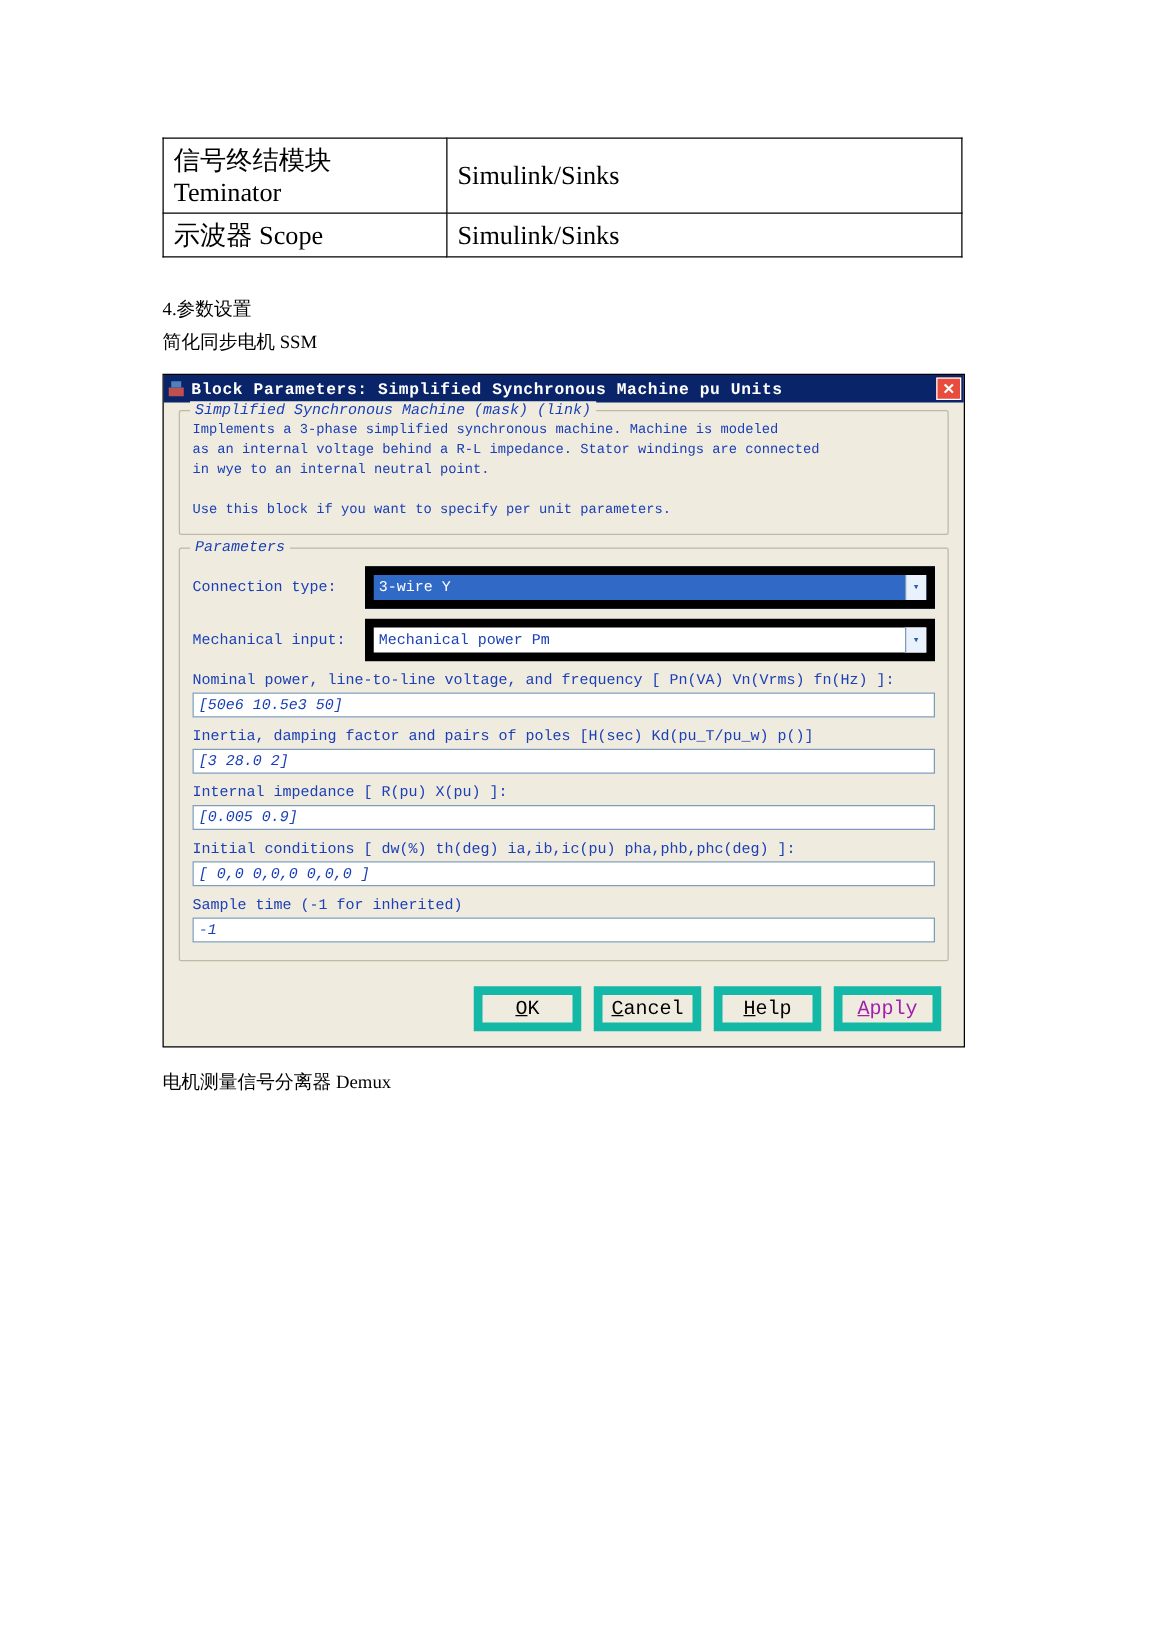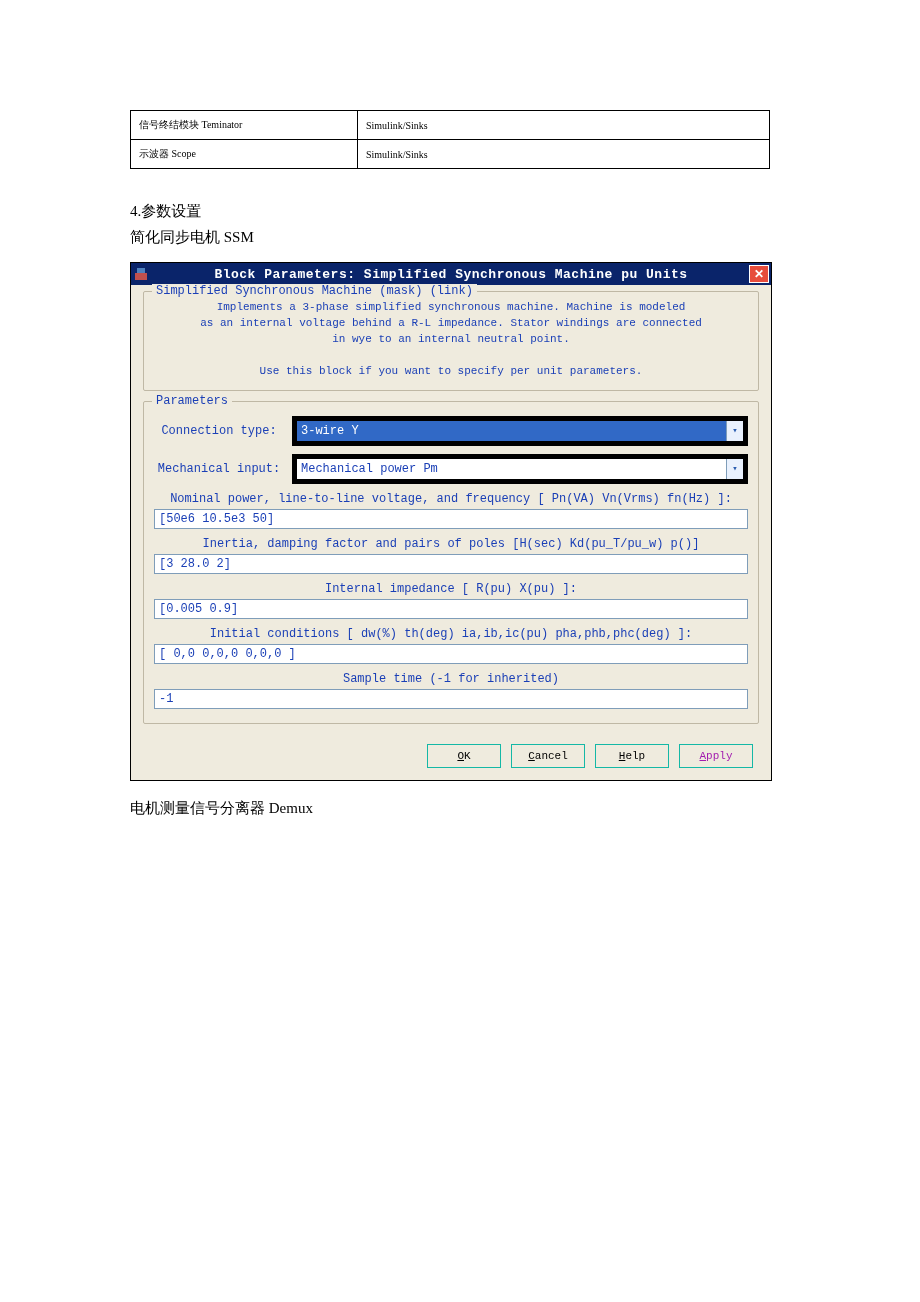--- a/index.html
+++ b/index.html
@@ -16,34 +16,33 @@
     padding:110px 130px 0 130px;
   }
   table.doc-table{
     border-collapse:collapse;
     width:640px;
     table-layout:fixed;
   }
   table.doc-table td{
     border:1px solid #000;
     padding:3px 8px;
-    font-size:10px;
+    font-size:21px;
     height:22px;
     vertical-align:middle;
   }
   table.doc-table td:first-child{width:210px;}
   .section-head{margin-top:30px;line-height:1.7;}
   .dlg{
     width:640px;
     margin-top:12px;
     border:1px solid #000;
     background:#efebde;
     font-family:"Courier New",monospace;
     font-size:12px;
-    text-align:center;
   }
   .titlebar{
     background:#0a246a;
     color:#fff;
     height:22px;
     display:flex;
     align-items:center;
     padding:0 2px;
     font-weight:bold;
   }
@@ -69,28 +68,29 @@
     margin-bottom:10px;
     background:#efebde;
   }
   .grouptitle{
     position:absolute;
     top:-8px;left:8px;
     background:#efebde;
     padding:0 4px;
     color:#1a3fb6;
     font-size:12px;
+    font-style:italic;
   }
   .desc{color:#1a3fb6;font-size:11px;line-height:1.45;white-space:pre-line;}
   .param-label{color:#1a3fb6;font-size:12px;margin:8px 0 3px 0;}
   .param-row{display:flex;align-items:center;margin-bottom:8px;gap:8px;}
   .param-row .lbl{color:#1a3fb6;width:130px;}
   .combo{
     flex:1;height:20px;
-    border:5px solid #000000;
+    border:7px solid #000000;
     background:#fff;
     display:flex;align-items:center;
     font-size:12px;color:#1a3fb6;
     position:relative;
   }
   .combo.sel{background:#3169c6;color:#fff;}
   .combo .chev{
     position:absolute;right:0;top:0;bottom:0;width:16px;
     background:#e9f1fd;
     border-left:1px solid #7f9db9;
@@ -100,31 +100,31 @@
   .combo .val{padding:0 4px;}
   .textfield{
     border:1px solid #7f9db9;
     background:#fff;
     height:20px;
     width:100%;
     box-sizing:border-box;
     padding:0 4px;
     font-family:"Courier New",monospace;
     font-size:12px;color:#1a3fb6;
-    display:flex;align-items:center;
+    display:flex;align-items:center;font-style:italic;
   }
   .btnrow{
     display:flex;justify-content:flex-end;gap:10px;padding:10px 6px 0 0;
   }
   .btn{
     width:72px;height:22px;
-    border:1px solid #14b8a6;
-    background:#efebde;
-    display:flex;align-items:center;justify-content:center;
-    font-size:11px;color:#000;
+    border:7px solid #14b8a6;
+    background:#efebde;
+    display:flex;align-items:center;justify-content:center;
+    font-size:16px;color:#000;
   }
   .btn.disabled{color:#a21caf;}
   .underline{text-decoration:underline;}
   .footnote{margin-top:18px;font-size:15px;}
 </style>
 </head>
 <body>
 
 <div class="page">
 

